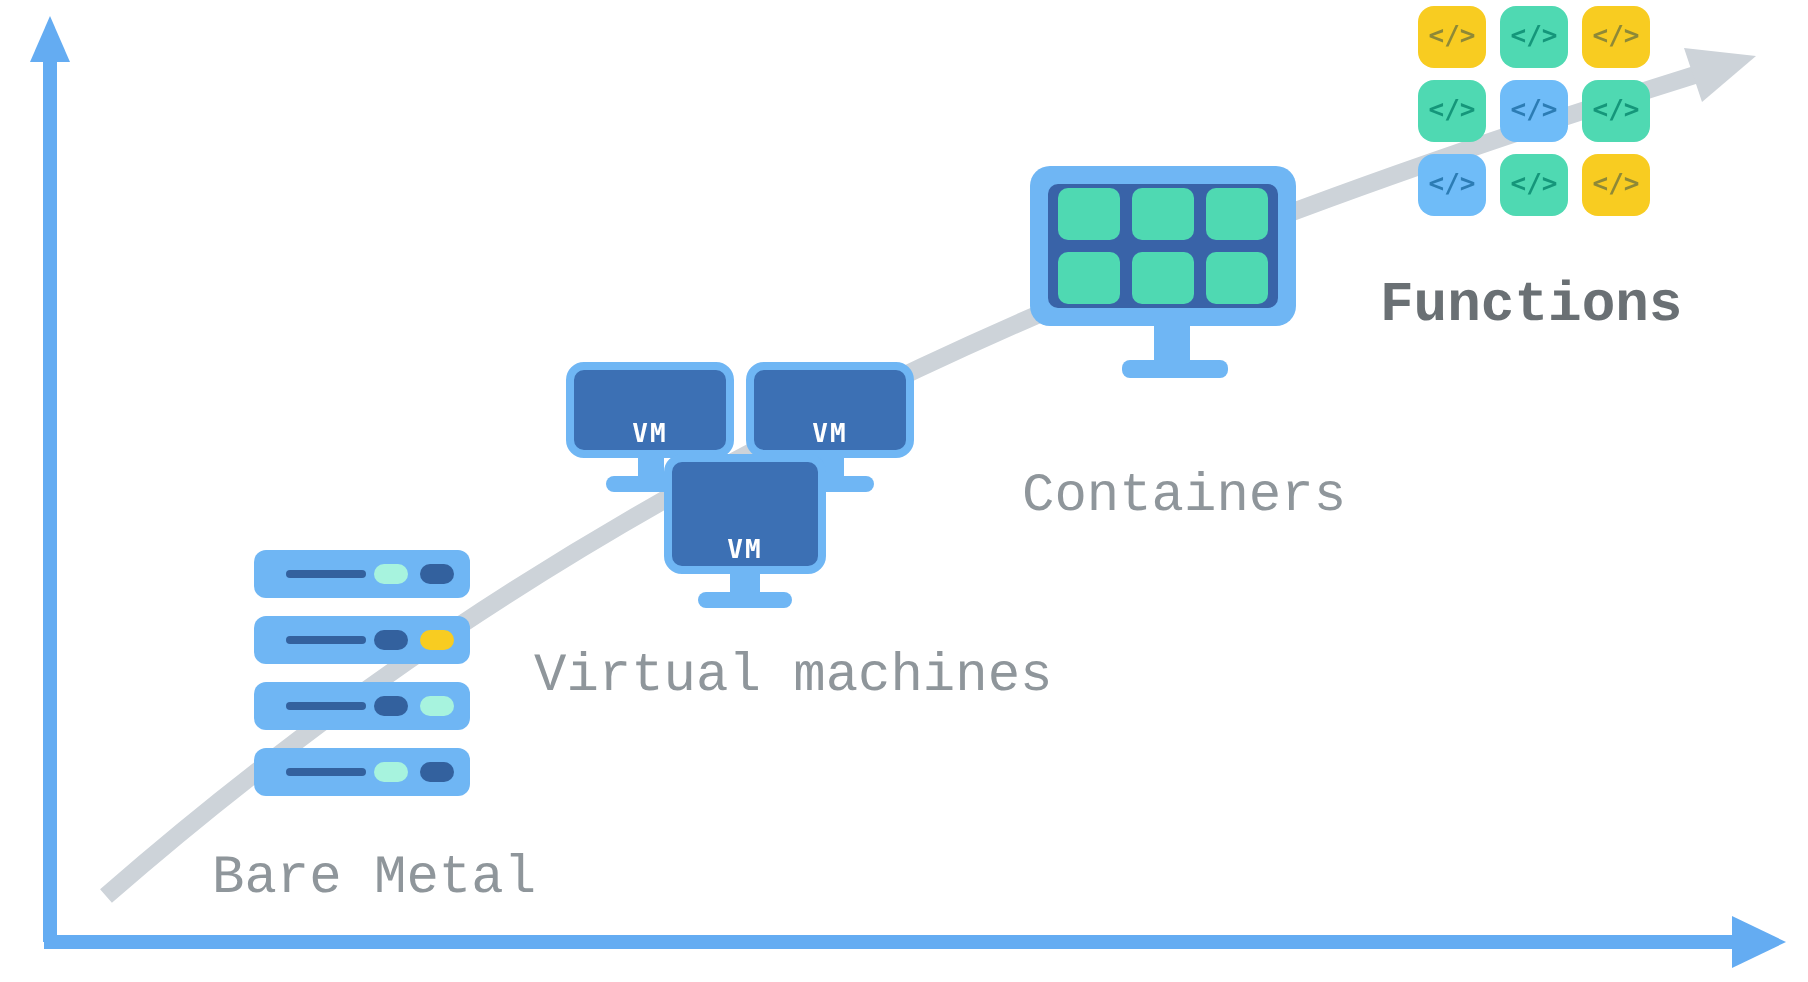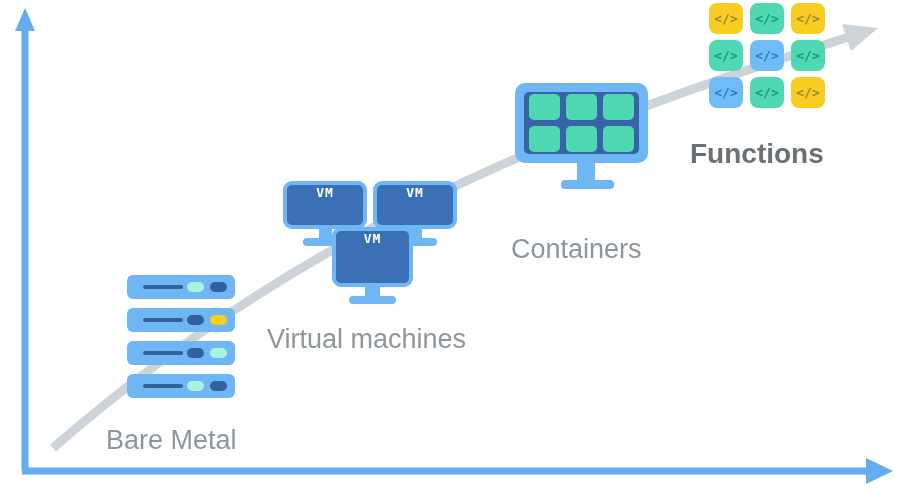--- a/index.html
+++ b/index.html
@@ -21,21 +21,21 @@
   .server-pill.pos0{left:60px;}
   .server-pill.pos1{left:83px;}
   .pill-mint{background:var(--mint);}
   .pill-navy{background:var(--navy);}
   .pill-yellow{background:var(--yellow);}
 
   
   .vm-group{position:absolute;left:283px;top:181px;width:180px;height:125px;z-index:2;}
   .monitor{position:absolute;box-sizing:border-box;background:var(--screen-blue);
     border:4px solid var(--light-blue);border-radius:9px;
-    display:flex;align-items:flex-start;justify-content:center;}
+    display:flex;align-items:flex-end;justify-content:center;}
   .vm-left{left:0;top:0;width:84px;height:48px;z-index:2;}
   .vm-right{left:90px;top:0;width:84px;height:48px;z-index:2;}
   .vm-center{left:49px;top:46px;width:81px;height:60px;z-index:4;}
   .vm-text{color:#ffffff;font-family:"DejaVu Sans Mono",monospace;font-weight:bold;font-size:13px;letter-spacing:1px;}
   .stand-neck{position:absolute;background:var(--light-blue);}
   .stand-base{position:absolute;background:var(--light-blue);border-radius:4px;}
   .vm-left-neck{left:36px;top:46px;width:13px;height:13px;z-index:1;}
   .vm-left-base{left:20px;top:57px;width:44px;height:8px;z-index:1;}
   .vm-right-neck{left:126px;top:46px;width:13px;height:13px;z-index:1;}
   .vm-right-base{left:110px;top:57px;width:44px;height:8px;z-index:1;}
@@ -55,21 +55,21 @@
   
   .functions-grid{position:absolute;left:709px;top:3px;z-index:2;
     display:grid;grid-template-columns:repeat(3,34px);grid-auto-rows:31px;column-gap:7px;row-gap:6px;}
   .tile{border-radius:8px;display:flex;align-items:center;justify-content:center;
     font-family:"DejaVu Sans Mono",monospace;font-weight:bold;font-size:13px;}
   .tile-yellow{background:var(--yellow);color:var(--glyph-on-yellow);}
   .tile-teal{background:var(--teal);color:var(--glyph-on-teal);}
   .tile-blue{background:var(--tile-blue);color:var(--glyph-on-blue);}
 
   
-  .stage-label{position:absolute;z-index:2;font-size:27px;color:var(--label-gray);white-space:nowrap;line-height:1;}
+  .stage-label{position:absolute;z-index:2;font-size:27px;color:var(--label-gray);white-space:nowrap;line-height:1;font-family:Liberation Mono, monospace;}
   .label-bare{left:106px;top:427px;}
   .label-vm{left:267px;top:326px;}
   .label-ct{left:511px;top:216px;margin-top:20px;}
   .label-fn{left:690px;top:140px;font-size:28px;font-weight:bold;color:var(--label-dark);}
 </style>
 </head>
 <body>
 
 <div class="canvas">
 

